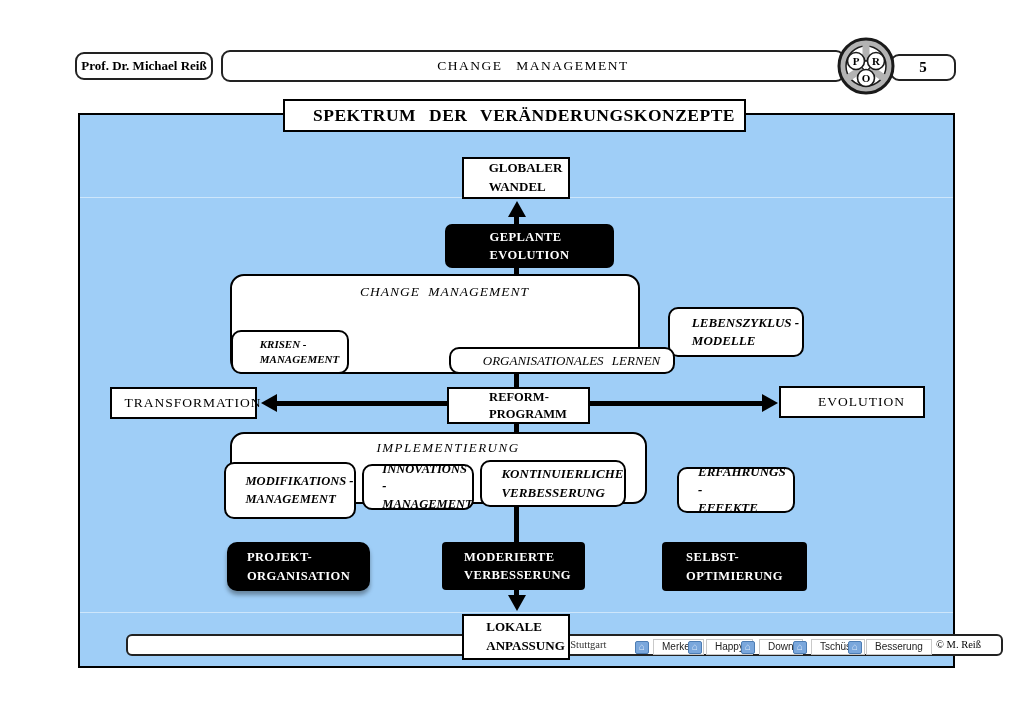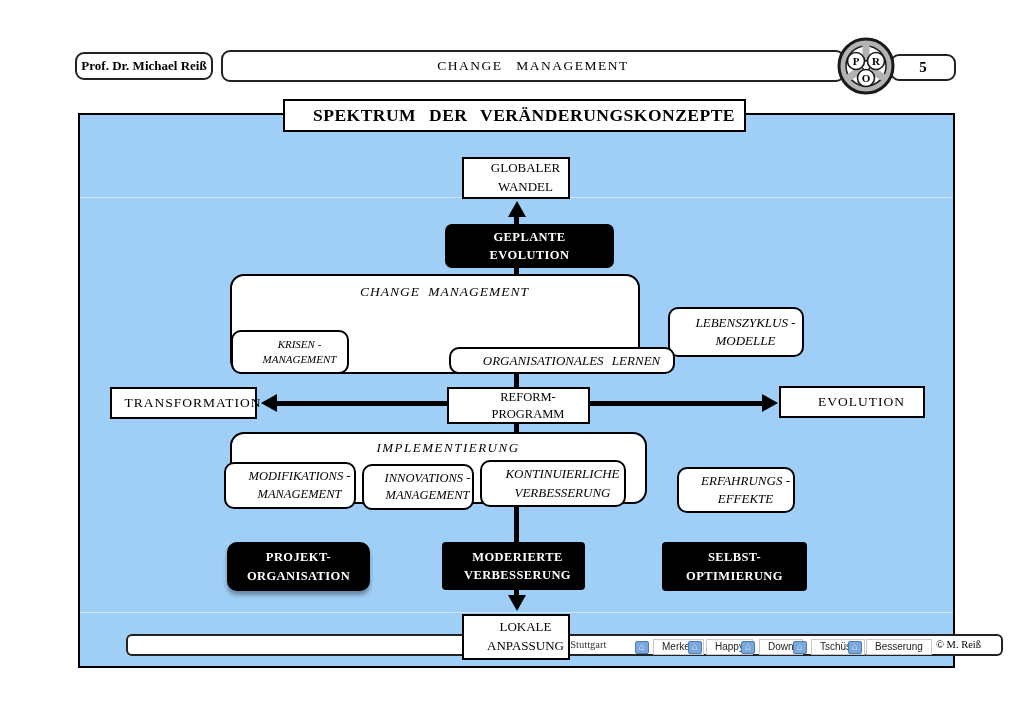--- a/index.html
+++ b/index.html
@@ -1,20 +1,20 @@
 <!DOCTYPE html>
 <html><head>
 <meta charset="utf-8">
 <style>
   html,body{margin:0;padding:0;background:#fff;}
   .stage{position:relative;width:1030px;height:728px;background:#fff;overflow:hidden;
          font-family:"Liberation Serif","DejaVu Serif",serif;color:#000;}
   .abs{position:absolute;box-sizing:border-box;}
-  .ctr{display:flex;align-items:center;justify-content:center;text-align:center;}
-  .pre{white-space:pre-line;}
+  .ctr{display:flex;align-items:center;justify-content:center;}
+  .pre{white-space:pre-line;font-weight:bold;}
   .rbox{background:#fff;border:2px solid #000;padding-left:19px;}
   .round10{border-radius:10px;}
   .round14{border-radius:14px;}
   .blackbox{background:#000;color:#fff;font-weight:bold;border-radius:7px;
             font-size:12.5px;line-height:1.45;letter-spacing:.4px;}
   .ital{font-style:italic;}
   .panel{background:#9FCEF7;border:2px solid #000;}
   .seam{height:1px;background:#cde6fb;left:0;width:100%;}
   .vline{width:5px;background:#000;}
   .hline{height:5px;background:#000;}
@@ -114,21 +114,21 @@
       <span class="pre">REFORM-
 PROGRAMM</span>
     </div>
     <div class="abs rbox ctr z1" style="left:699px;top:271px;width:146px;height:32px;font-size:13.5px;letter-spacing:1px;">
       <span>EVOLUTION</span>
     </div>
 
     <div class="abs rbox round14 z1" style="left:150px;top:317px;width:417px;height:72px;">
       <div class="ctr ital" style="margin-top:6px;font-size:13px;letter-spacing:1.5px;">IMPLEMENTIERUNG</div>
     </div>
-    <div class="abs rbox round10 ctr ital pre z2" style="left:144px;top:347px;width:132px;height:47px;font-size:12.5px;line-height:1.4;">
+    <div class="abs rbox round10 ctr ital pre z2" style="left:144px;top:347px;width:132px;height:57px;font-size:12.5px;line-height:1.4;">
       <span class="pre">MODIFIKATIONS -
 MANAGEMENT</span>
     </div>
     <div class="abs rbox round10 ctr ital pre z2" style="left:282px;top:349px;width:112px;height:46px;font-size:12.5px;line-height:1.4;">
       <span class="pre">INNOVATIONS -
 MANAGEMENT</span>
     </div>
     <div class="abs rbox round10 ctr ital pre z2" style="left:400px;top:345px;width:146px;height:47px;font-size:13px;line-height:1.4;">
       <span class="pre">KONTINUIERLICHE
 VERBESSERUNG</span>

